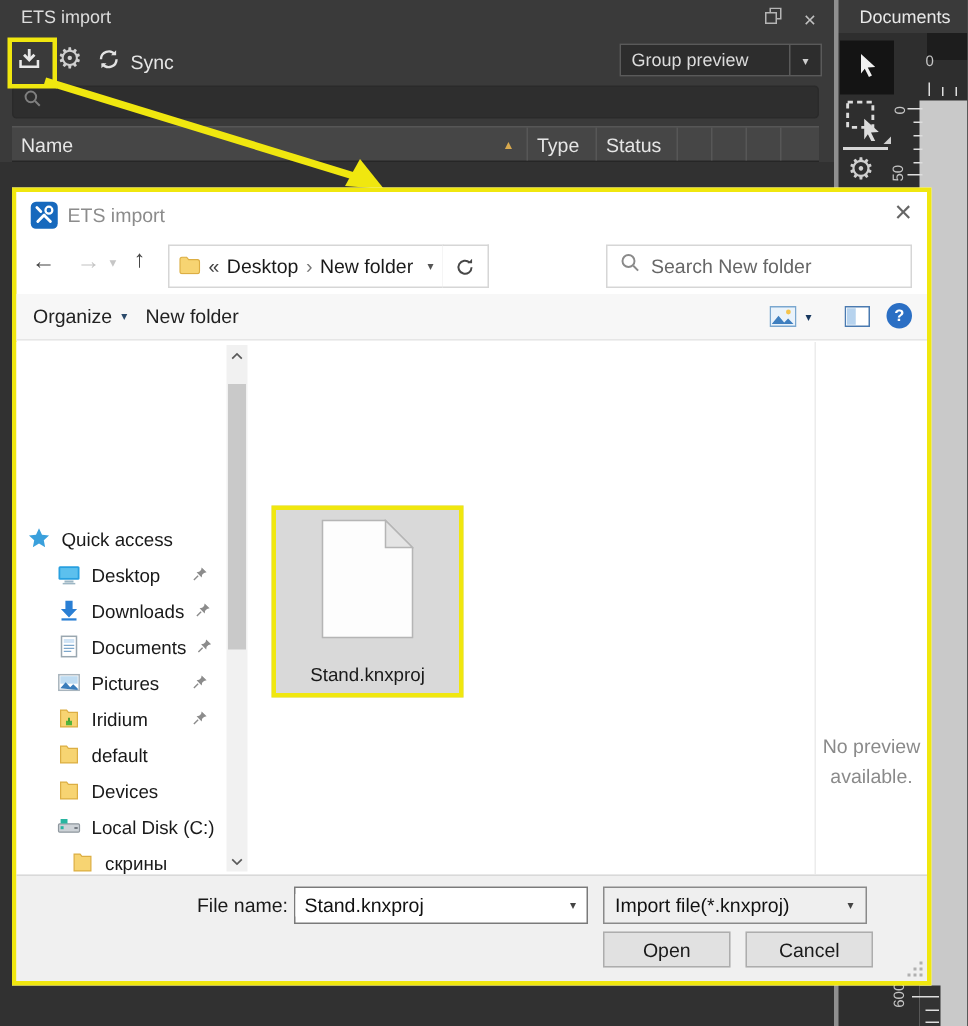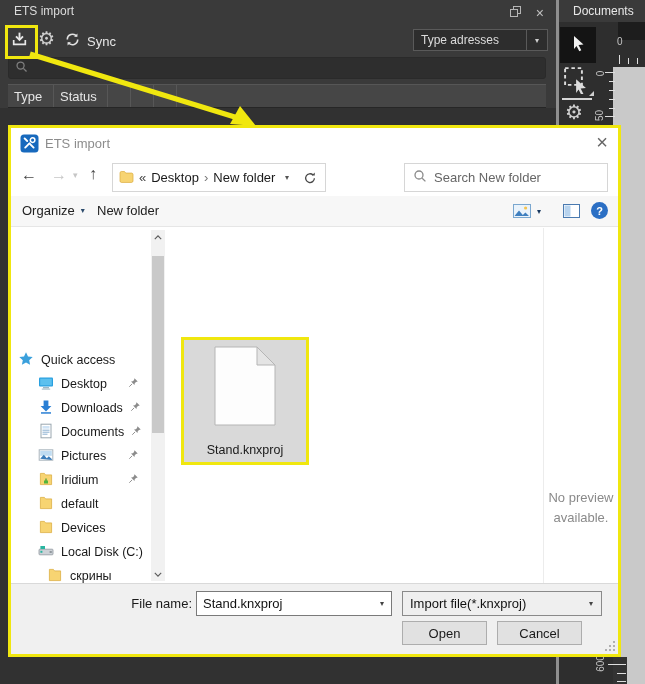--- a/index.html
+++ b/index.html
@@ -60,21 +60,21 @@
   .sc-btn { position:absolute; left:0; width:14px; height:14px; display:flex; align-items:center; justify-content:center; }
   .sc-thumb { position:absolute; left:1px; top:26px; width:12px; height:177px; background:#c9c9c9; }
   .file-tile { position:absolute; left:170px; top:109px; width:128px; height:128px; border:3px solid #f0e70f; background:#d9d9d9; }
   .file-label { position:absolute; left:0; bottom:5px; width:100%; text-align:center; font-size:12.5px; color:#1a1a1a; }
   .preview { position:absolute; left:536px; top:260px; width:68px; text-align:center; font-size:13px; color:#8a8a8a; line-height:1.55; }
   .preview-div { position:absolute; left:532px; top:0; width:1px; height:355px; background:#ececec; }
   .dlg-footer { position:absolute; left:0; top:455px; width:607px; height:71px; background:#f0f0f0; border-top:1px solid #d9d9d9; }
   .fn-label { position:absolute; left:101px; top:12px; width:80px; text-align:right; font-size:13px; color:#1a1a1a; }
   .fn-input-wrap { position:absolute; left:185px; top:7px; width:196px; height:25px; border:1px solid #7a7a7a; background:#fff; display:flex; align-items:center; }
   .fn-input-wrap input { flex:1; border:none; outline:none; padding-left:6px; font-size:13px; color:#111; font-family:"Liberation Sans",sans-serif; width:160px; }
-  .ft-combo { position:absolute; left:391px; top:7px; width:200px; height:25px; border:1px solid #8a8a8a; background:#efefef; display:flex; align-items:center; font-size:13px; color:#111; }
+  .ft-combo { position:absolute; left:391px; top:7px; width:176px; height:25px; border:1px solid #8a8a8a; background:#efefef; display:flex; align-items:center; font-size:13px; color:#111; }
   .ft-combo .val { flex:1; padding-left:7px; }
   .btn { position:absolute; top:37px; width:85px; height:24px; background:#e1e1e1; border:1px solid #adadad; font-size:13px; color:#1a1a1a; font-family:"Liberation Sans",sans-serif; }
   .grip { position:absolute; right:3px; bottom:3px; width:12px; height:12px; }
   .grip i { position:absolute; width:2px; height:2px; background:#b0b0b0; }
   .carettxt { font-size:8px; color:#3a3a3a; }
 </style>
 </head>
 <body>
 
 <div class="screen">
@@ -111,34 +111,38 @@
             <path d="M14.5 9a5.5 5.5 0 0 1-9.9 3.3" fill="none" stroke="#e2e2e2" stroke-width="1.7"></path>
             <path d="M3.5 9a5.5 5.5 0 0 1 9.9-3.3" fill="none" stroke="#e2e2e2" stroke-width="1.7"></path>
             <path d="M14.2 2.6v3.6h-3.6z" fill="#e2e2e2"></path>
             <path d="M3.8 15.4v-3.6h3.6z" fill="#e2e2e2"></path>
           </svg>
       </span>
       <span>Sync</span>
     </button>
 
     <div class="combo-dark">
-      <span class="val">Type adresses</span>
+      <span class="val">Group preview</span>
       <span class="dd">▾</span>
     </div>
 
     <div class="ets-search">
       <span>
         <svg width="13" height="13" viewBox="0 0 14 14">
             <circle cx="6" cy="6" r="3.8" fill="none" stroke="#7f7f7f" stroke-width="1.4"></circle>
             <path d="M9 9l3.4 3.4" stroke="#7f7f7f" stroke-width="1.4"></path>
           </svg>
       </span>
     </div>
 
     <div class="ets-header">
+      <div class="col col-name">
+        <span>Name</span>
+        <span class="sort-tri">▲</span>
+      </div>
       <div class="col" style="width:46px;">
           <span>Type</span>
         </div>
       <div class="col" style="width:54px;">
           <span>Status</span>
         </div>
       <div class="col" style="width:23px;"></div>
       <div class="col" style="width:23px;"></div>
       <div class="col" style="width:23px;"></div>
       <div class="col" style="width:25px;border-right:none;"></div>

